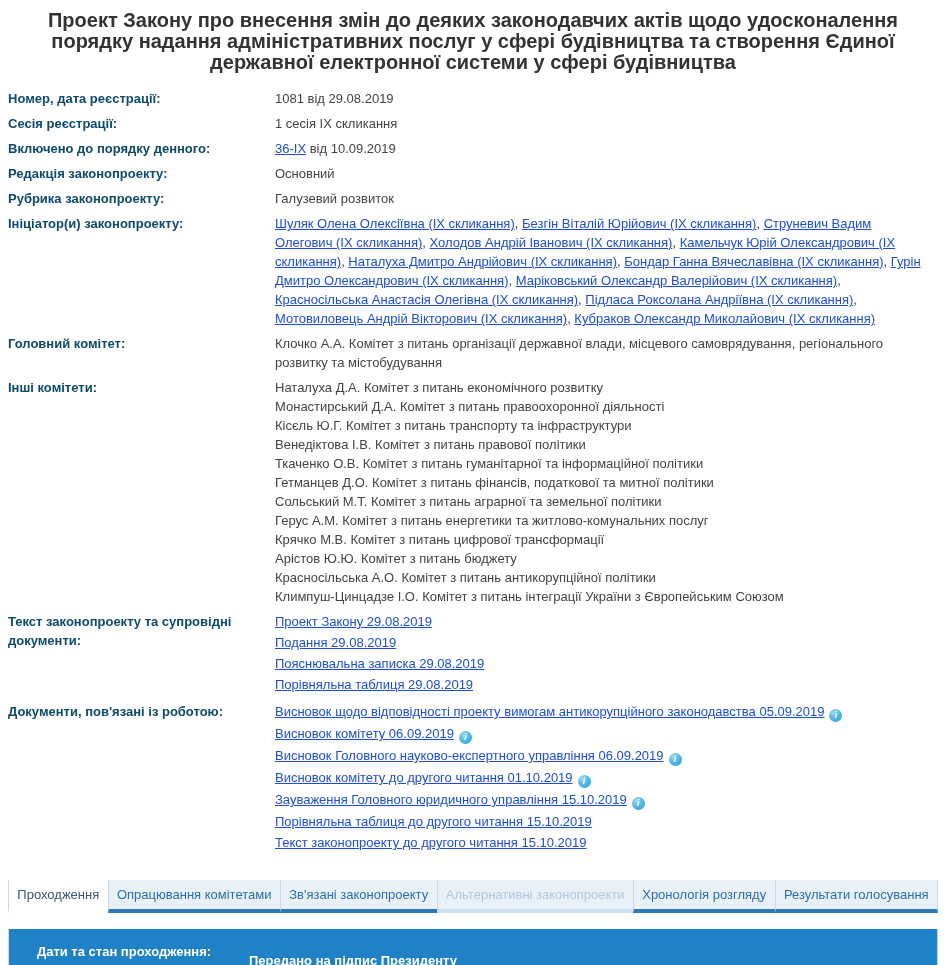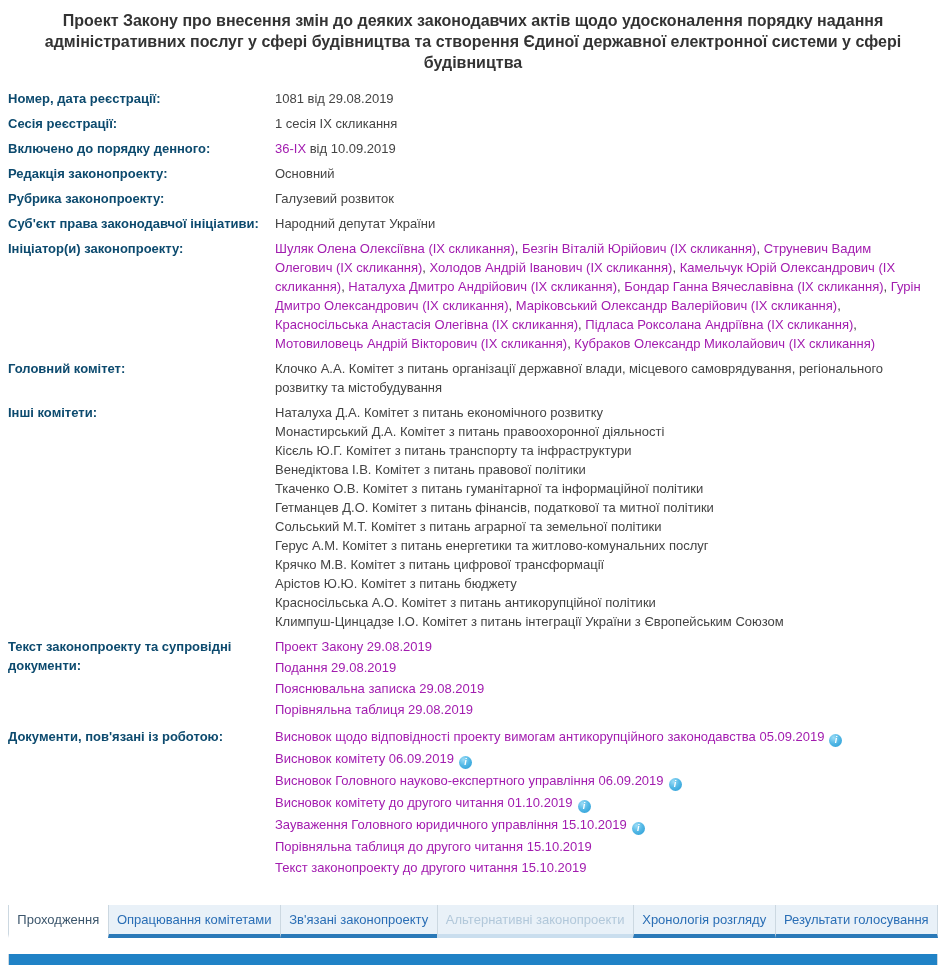--- a/index.html
+++ b/index.html
@@ -3,30 +3,30 @@
 <meta charset="utf-8">
 <style>
   html, body { margin:0; padding:0; }
   body {
     width:948px; height:965px; overflow:hidden; background:#fff;
     font-family:"Liberation Sans", sans-serif; font-size:13px; color:#444;
   }
   .page { padding:2px 10px 0 8px; }
 
   .page-title {
-    font-size:16px; font-weight:bold; color:#333; text-align:center;
+    font-size:20px; font-weight:bold; color:#333; text-align:center;
     margin:8px 14px 16px 14px; line-height:21px;
   }
 
   
   .field-row { display:flex; align-items:flex-start; margin-bottom:6px; line-height:19px; }
   .field-label { flex:0 0 259px; padding-right:8px; font-weight:bold; color:#0c4a6e; }
   .field-value { flex:1 1 auto; max-width:648px; }
 
-  a.lnk { color:#a21caf; cursor:pointer; }
+  a.lnk { color:#1d4ed8; text-decoration:underline; cursor:pointer; }
 
   .doc-line { margin-bottom:2px; line-height:19px; }
 
   .info-icon {
     display:inline-block; width:13px; height:13px; border-radius:50%;
     background: radial-gradient(circle at 35% 28%, #9bdcf6 0%, #55b9e6 45%, #259ad4 100%);
     color:#fff; font-size:9px; font-weight:bold; font-style:italic;
     text-align:center; line-height:13px; margin-left:5px; vertical-align:-2px;
     cursor:pointer;
   }
@@ -75,24 +75,20 @@
         <div class="field-label">Включено до порядку денного:</div>
         <div class="field-value"><a class="lnk">36-IX</a><span>  від 10.09.2019</span></div>
       </div>
       <div class="field-row">
         <div class="field-label">Редакція законопроекту:</div>
         <div class="field-value">Основний</div>
       </div>
       <div class="field-row">
         <div class="field-label">Рубрика законопроекту:</div>
         <div class="field-value">Галузевий розвиток</div>
-      </div>
-      <div class="field-row">
-        <div class="field-label">Суб'єкт права законодавчої ініціативи:</div>
-        <div class="field-value">Народний депутат України</div>
       </div>
       <div class="field-row">
         <div class="field-label">Ініціатор(и) законопроекту:</div>
         <div class="field-value"><a class="lnk">Шуляк Олена Олексіївна (IX скликання)</a>, <a class="lnk">Безгін Віталій Юрійович (IX скликання)</a>, <a class="lnk">Струневич Вадим Олегович (IX скликання)</a>, <a class="lnk">Холодов Андрій Іванович (IX скликання)</a>, <a class="lnk">Камельчук Юрій Олександрович (IX скликання)</a>, <a class="lnk">Наталуха Дмитро Андрійович (IX скликання)</a>, <a class="lnk">Бондар Ганна Вячеславівна (IX скликання)</a>, <a class="lnk">Гурін Дмитро Олександрович (IX скликання)</a>, <a class="lnk">Маріковський Олександр Валерійович (IX скликання)</a>, <a class="lnk">Красносільська Анастасія Олегівна (IX скликання)</a>, <a class="lnk">Підласа Роксолана Андріївна (IX скликання)</a>, <a class="lnk">Мотовиловець Андрій Вікторович (IX скликання)</a>, <a class="lnk">Кубраков Олександр Миколайович (IX скликання)</a></div>
       </div>
       <div class="field-row">
         <div class="field-label">Головний комітет:</div>
         <div class="field-value">Клочко А.А. Комітет з питань організації державної влади, місцевого самоврядування, регіонального розвитку та містобудування</div>
       </div>
       <div class="field-row">

